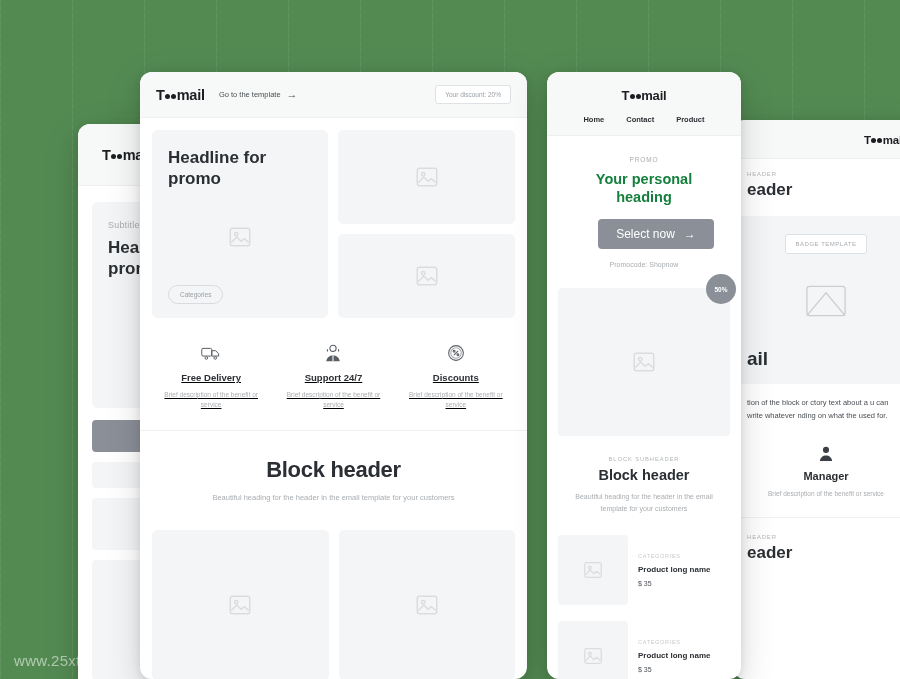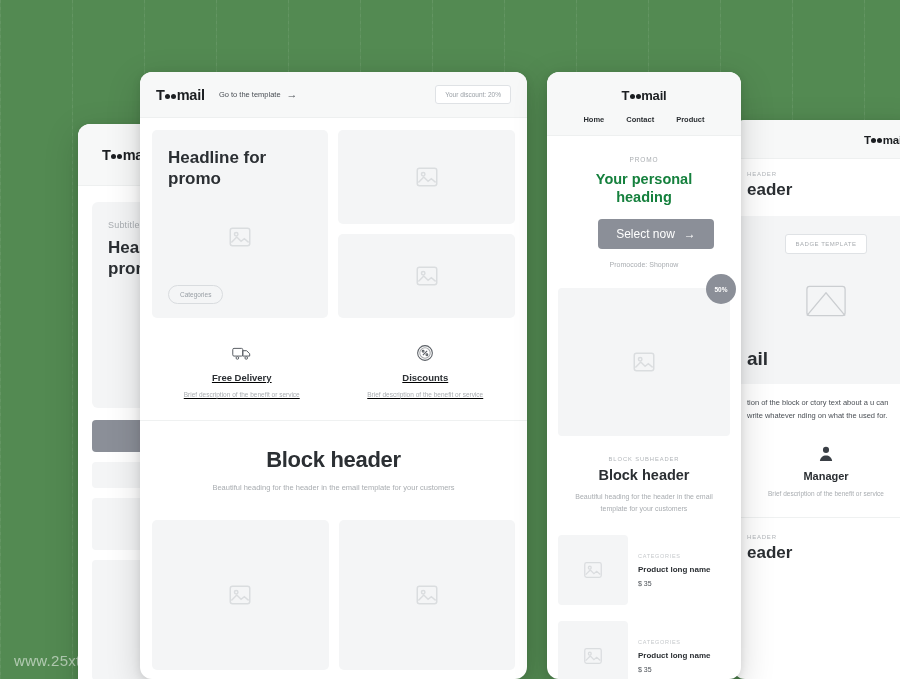--- a/index.html
+++ b/index.html
@@ -258,20 +258,32 @@
           <path d="M14 7h5l4 4v3h-9z"></path>
           <circle cx="7" cy="16.4" r="1.7" fill="#fff"></circle>
           <circle cx="18.5" cy="16.4" r="1.7" fill="#fff"></circle>
         </svg>
       </div>
       <div class="bt">Free Delivery</div>
       <div class="bd">Brief description of the benefit or service</div>
     </div>
     <div class="benefit">
       <div class="bi">
+        <svg width="18" height="19" viewBox="0 0 20 22" fill="none" stroke="#5a5f65" stroke-width="1.3">
+          <circle cx="10" cy="5" r="3.6"></circle>
+          <path d="M3.6 6.2v2.4M16.4 6.2v2.4"></path>
+          <path d="M2.2 20c.6-4.3 3.9-6.6 7.8-6.6S17.2 15.7 17.8 20z" fill="#5a5f65" stroke="none"></path>
+          <path d="M10 13.4V20" stroke="#fff" stroke-width="1.2"></path>
+        </svg>
+      </div>
+      <div class="bt">Support 24/7</div>
+      <div class="bd">Brief description of the benefit or service</div>
+    </div>
+    <div class="benefit">
+      <div class="bi">
         <svg width="18" height="18" viewBox="0 0 22 22" fill="none" stroke="#5a5f65" stroke-width="1.3">
           <circle cx="11" cy="11" r="9"></circle>
             <circle cx="11" cy="11" r="6.4" opacity=".55"></circle>
           <path d="M8.4 13.6l5.2-5.2"></path>
             <circle cx="8.7" cy="8.8" r="1.1"></circle>
             <circle cx="13.3" cy="13.2" r="1.1"></circle>
         </svg>
       </div>
       <div class="bt">Discounts</div>
       <div class="bd">Brief description of the benefit or service</div>

